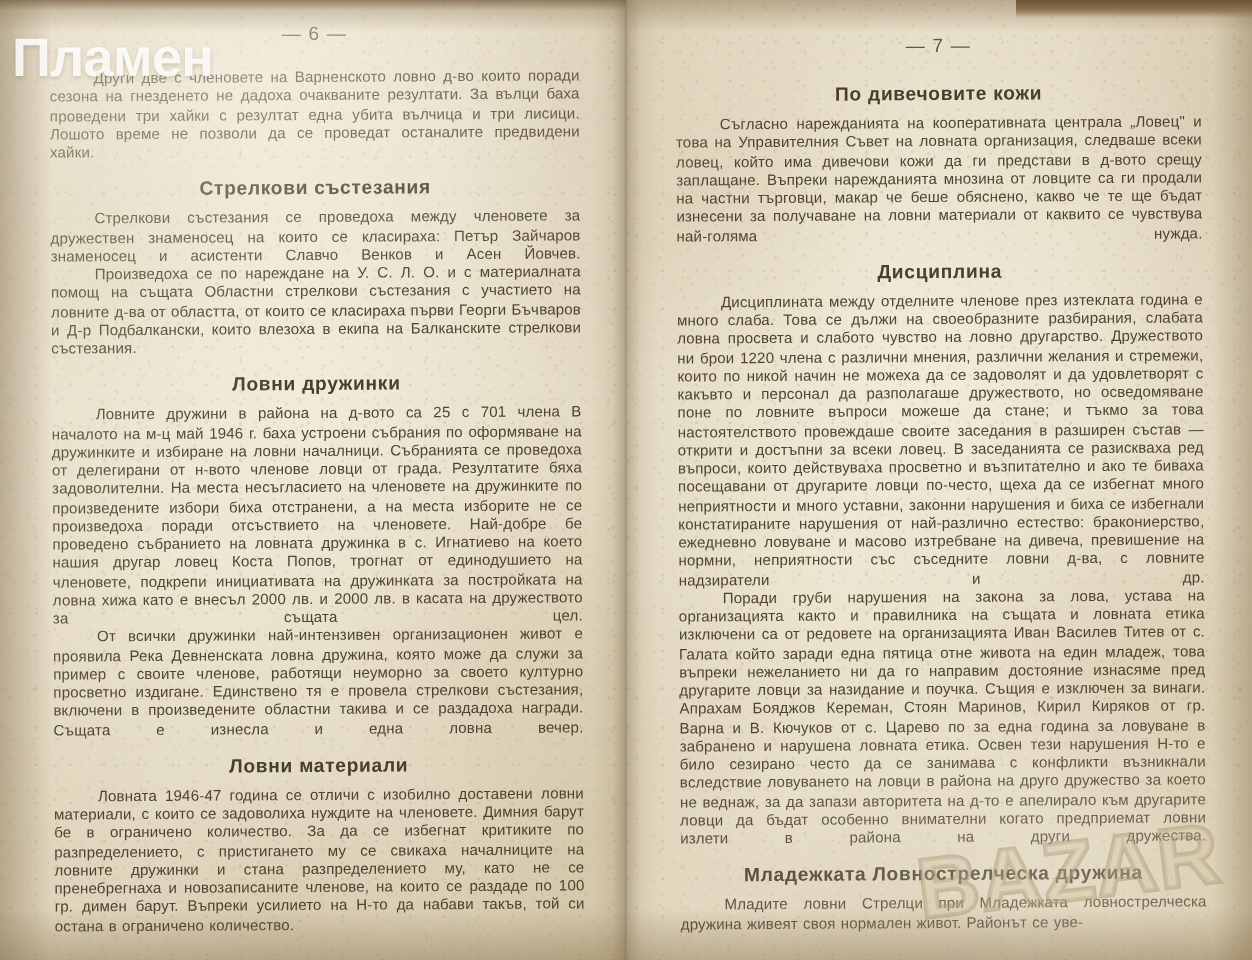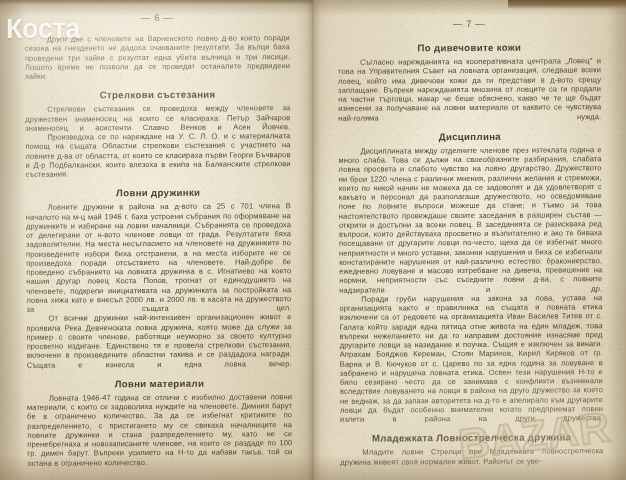--- a/index.html
+++ b/index.html
@@ -240,21 +240,21 @@
 
   <div class="inkfade"></div>
   <div class="gutter"></div>
   <div class="edge-left"></div>
   <div class="edge-right"></div>
   <div class="edge-top"></div>
   <div class="edge-bottom"></div>
   <div class="board-top-left"></div>
   <div class="board-top-right"></div>
 
-  <div class="wm-plamen">Коста</div>
+  <div class="wm-plamen">Пламен</div>
 
   <div class="wm-bazar">
     <svg viewBox="0 0 176 86" aria-hidden="true">
       <g transform="rotate(-7 88 43)">
         <text x="88" y="62" text-anchor="middle" font-family="Liberation Sans, sans-serif" font-size="42" font-weight="bold" fill="none" stroke="#ab9872" stroke-width="2.2" letter-spacing="1">BAZAR</text>
         <text x="88" y="62" text-anchor="middle" font-family="Liberation Sans, sans-serif" font-size="42" font-weight="bold" fill="#cdbf9e" fill-opacity="0.45" letter-spacing="1">BAZAR</text>
       </g>
     </svg>
   </div>
 

